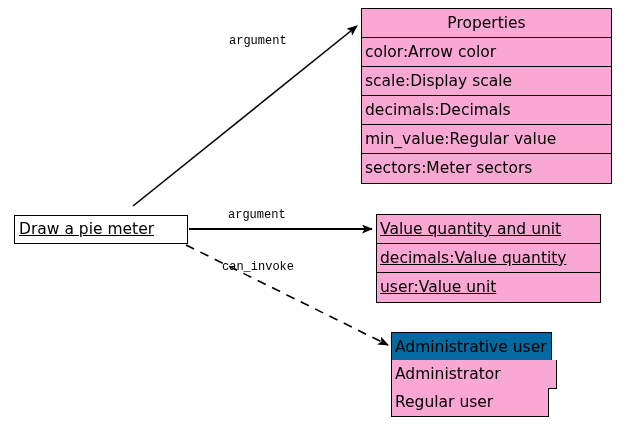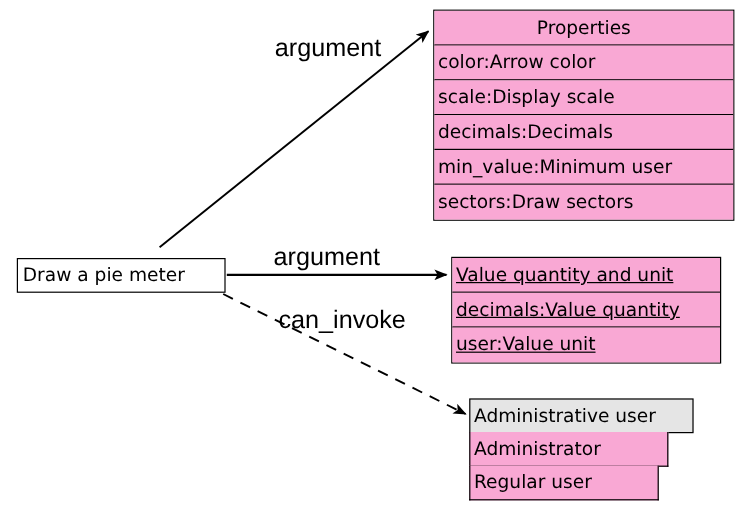--- a/index.html
+++ b/index.html
@@ -60,27 +60,28 @@
   .simple-node {
     position: absolute;
     box-sizing: border-box;
     background: #ffffff;
     border: 1px solid #000000;
     font-size: 15.5px;
     line-height: 26px;
     color: #000000;
     white-space: nowrap;
     padding: 0 4px;
+    text-decoration: underline;
   }
 
   
   .edge-label {
     position: absolute;
-    font-family: Liberation Sans, sans-serif;
-    font-size: 21px;
+    font-family: Liberation Mono, monospace;
+    font-size: 12px;
     line-height: 18px;
     color: #000000;
     white-space: nowrap;
     background: transparent;
   }
 </style>
 </head>
 <body>
 
 <div id="canvas">
@@ -102,40 +103,40 @@
 
     <g>
       <line x1="186" y1="245" x2="388" y2="345" stroke="#000000" stroke-width="1.6" stroke-dasharray="9,7" marker-end="url(#arrowhead)"></line>
     </g>
   </svg>
 
   <div class="edge-label" style="left:229px; top:32px;">argument</div>
 
   <div class="edge-label" style="left:228px; top:206px;">argument</div>
 
-  <div class="edge-label" style="left:232px; top:258px;text-align:center;">can_invoke</div>
+  <div class="edge-label" style="left:222px; top:258px;text-align:center;">can_invoke</div>
 
   <div class="simple-node" style="left:14px; top:215px; width:174px; height:29px;">
     <span>Draw a pie meter</span>
   </div>
 
   <div class="node" style="left:361px; top:8px; width:251px;">
     <div class="node-row center">Properties</div>
     <div class="node-row">color:Arrow color</div>
     <div class="node-row">scale:Display scale</div>
     <div class="node-row">decimals:Decimals</div>
-    <div class="node-row">min_value:Minimum user</div>
-    <div class="node-row">sectors:Draw sectors</div>
+    <div class="node-row">min_value:Regular value</div>
+    <div class="node-row">sectors:Meter sectors</div>
   </div>
 
   <div class="node" style="left:376px; top:214px; width:225px;text-decoration:underline;">
     <div class="node-row">Value quantity and unit</div>
     <div class="node-row">decimals:Value quantity</div>
     <div class="node-row">user:Value unit</div>
   </div>
 
   <div style="position:absolute; left:391px; top:332px;">
-    <div class="node-row" style="border:1px solid #000000; width:187px; background:#e5e5e5;">Administrative user</div>
+    <div class="node-row" style="border:1px solid #000000; width:161px; background:#0369a1;">Administrative user</div>
     <div class="node-row narrow" style="border-left:1px solid #000000; width:166px; margin-top:-1px;">Administrator</div>
     <div class="node-row narrow" style="border-left:1px solid #000000; border-bottom:1px solid #000000; width:158px; margin-top:-1px;">Regular user</div>
   </div>
 
 </div>
 
 </body></html>

